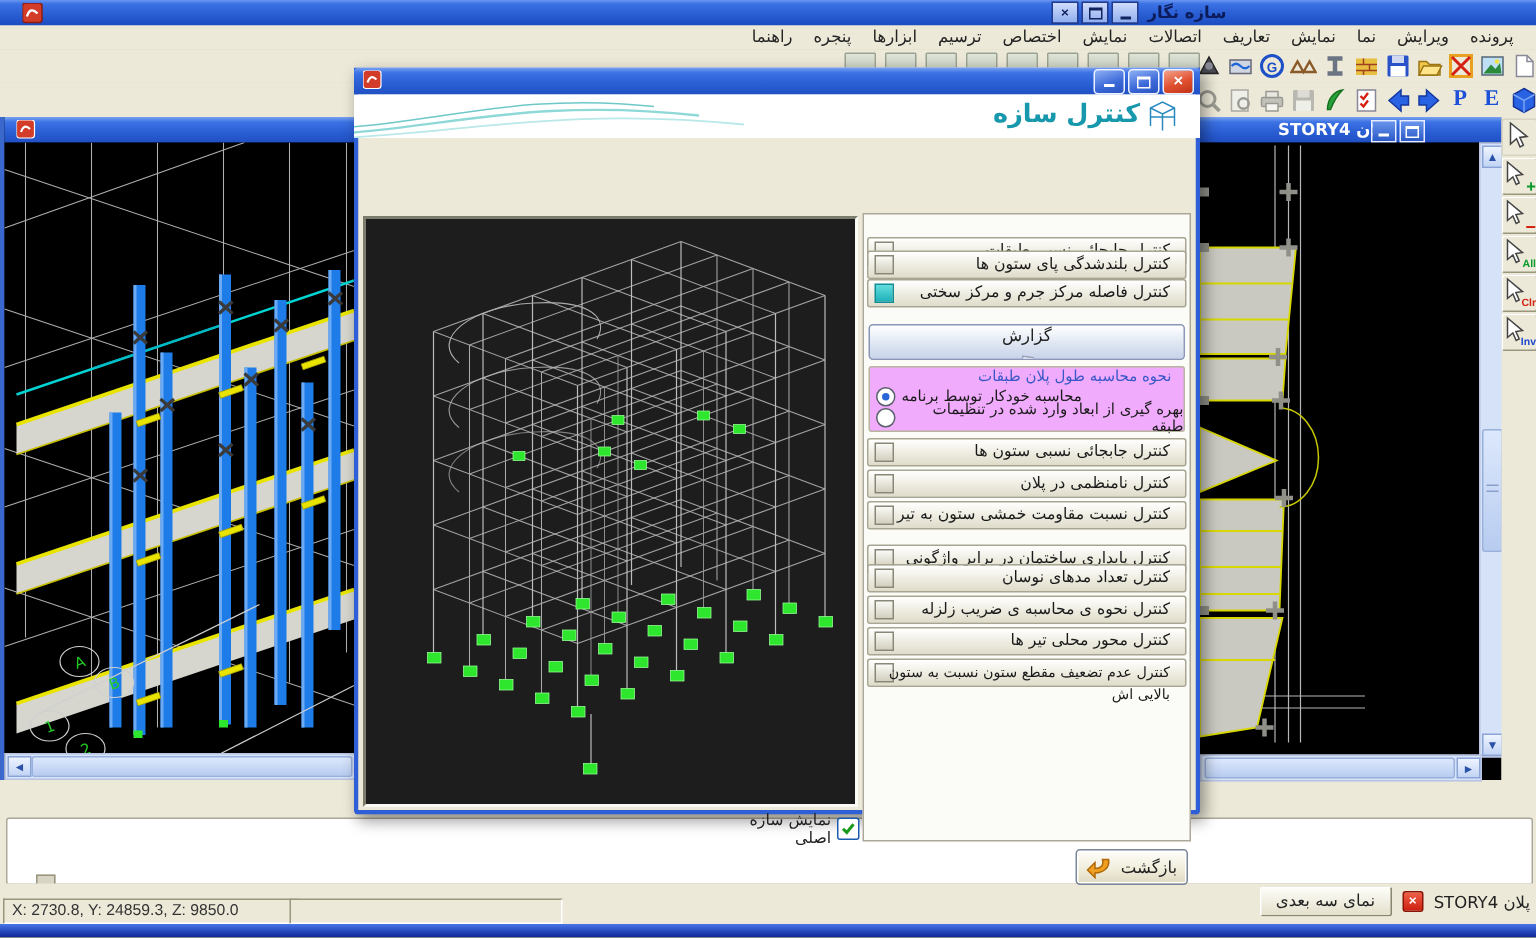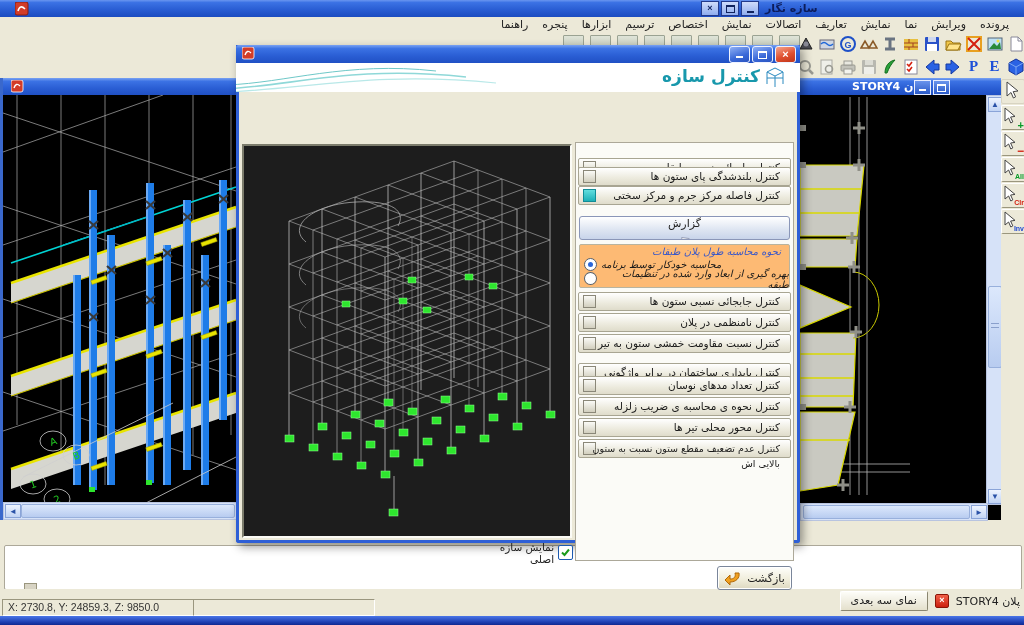--- a/index.html
+++ b/index.html
@@ -102,22 +102,22 @@
   .ctrl-panel{left:339px;top:50px;width:217px;height:417px;background:#fbfbf7;border:1px solid #aca899;}
   .bar{position:absolute;left:2px;width:211px;height:17px;border:1px solid #a8a592;border-radius:2px;
        background:linear-gradient(#ffffff,#eceadd 60%,#dfdccb);}
   .bar .sq{position:absolute;left:4px;top:2px;width:11px;height:11px;
        background:linear-gradient(#fafaf6,#d2cfbe);border:1px solid #8a8778;}
   .bar .sq.teal{background:linear-gradient(#62dede,#1db0b8);border-color:#128c96;}
   .bar .lbl{position:absolute;right:10px;top:1px;line-height:15px;font-size:10.5px;color:#1a1a1a;}
   .report-btn{position:absolute;left:3px;top:73px;width:209px;height:22px;border:1px solid #8a96b8;border-radius:3px;
        background:linear-gradient(#ffffff,#dfe6f2 55%,#c8d4ea);display:flex;align-items:center;justify-content:center;gap:6px;
        font-size:11px;color:#222;flex-direction:column;}
-  .groupbox{position:absolute;left:3px;top:101px;width:209px;height:42px;background:#fdba74;
-       border:1px solid #b8b4a0;border-radius:2px;font-style:italic;}
+  .groupbox{position:absolute;left:3px;top:101px;width:209px;height:42px;background:#f0abfc;
+       border:1px solid #b8b4a0;border-radius:2px;}
   .group-title{position:absolute;right:8px;top:1px;font-size:10px;color:#3a58c8;}
   .radio-row{position:absolute;left:4px;height:13px;display:flex;align-items:center;gap:4px;}
   .radio{width:11px;height:11px;border-radius:50%;border:1px solid #58606a;background:#fff;
          display:flex;align-items:center;justify-content:center;}
   .radio .dot{width:5px;height:5px;border-radius:50%;background:#2a66d8;}
   .radio-label{font-size:10px;color:#1a1a1a;}
   .back-btn{position:absolute;left:481px;top:474px;width:73px;height:22px;border:1px solid #7a869a;border-radius:3px;
        background:linear-gradient(#fefefb,#efecd9 60%,#ddd8c0);display:flex;align-items:center;justify-content:center;gap:5px;
        font-size:11px;color:#222;box-shadow:inset 0 0 0 1px #fff;}
 

